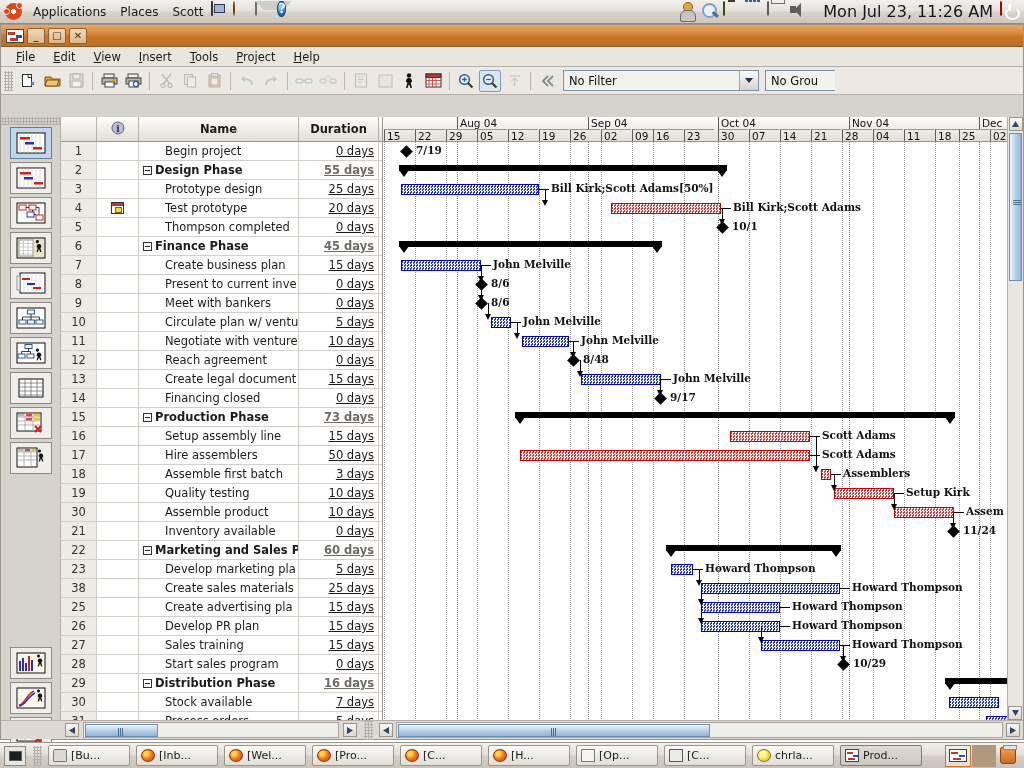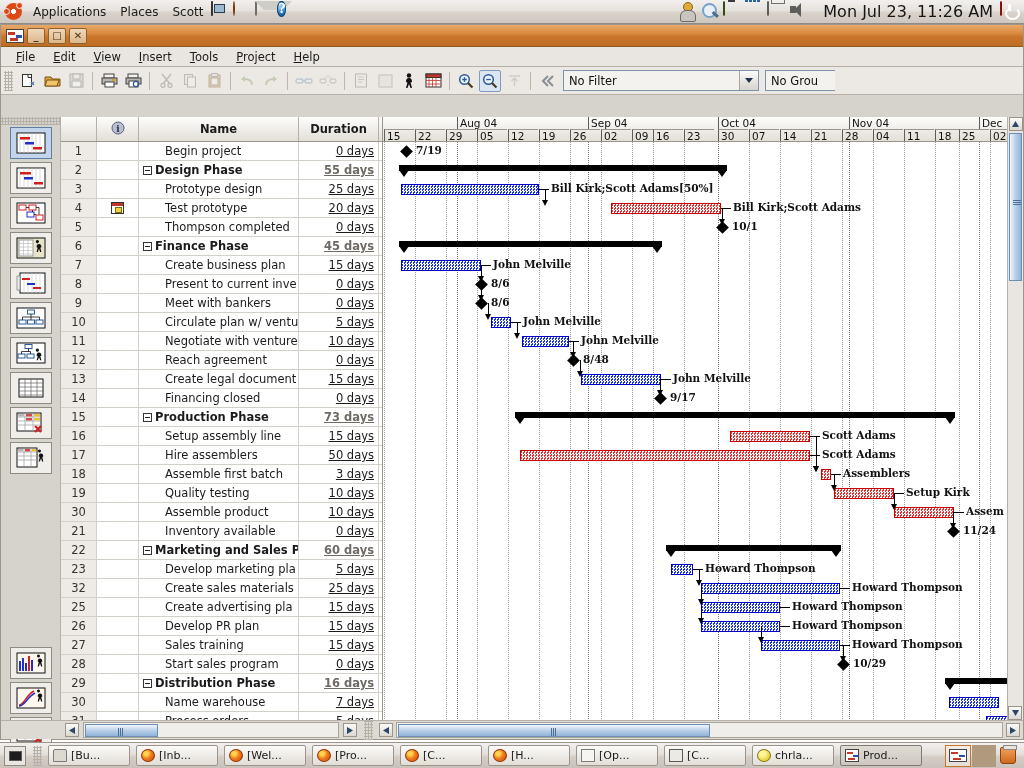--- a/index.html
+++ b/index.html
@@ -795,21 +795,21 @@
           </div>
           <div class="row">
             <div class="cell idx">23</div>
             <div class="cell ico"></div>
             <div class="cell nm indent2">
               <span>Develop marketing pla</span>
             </div>
             <div class="cell du">5 days</div>
           </div>
           <div class="row">
-            <div class="cell idx">32</div>
+            <div class="cell idx">38</div>
             <div class="cell ico"></div>
             <div class="cell nm indent2">
               <span>Create sales materials</span>
             </div>
             <div class="cell du">25 days</div>
           </div>
           <div class="row">
             <div class="cell idx">25</div>
             <div class="cell ico"></div>
             <div class="cell nm indent2">
@@ -847,21 +847,21 @@
             <div class="cell nm">
               <span class="expander"></span>
               <span>Distribution Phase</span>
             </div>
             <div class="cell du">16 days</div>
           </div>
           <div class="row">
             <div class="cell idx">30</div>
             <div class="cell ico"></div>
             <div class="cell nm indent2">
-              <span>Name warehouse</span>
+              <span>Stock available</span>
             </div>
             <div class="cell du">7 days</div>
           </div>
           <div class="row">
             <div class="cell idx">31</div>
             <div class="cell ico"></div>
             <div class="cell nm indent2">
               <span>Process orders</span>
             </div>
             <div class="cell du">5 days</div>

